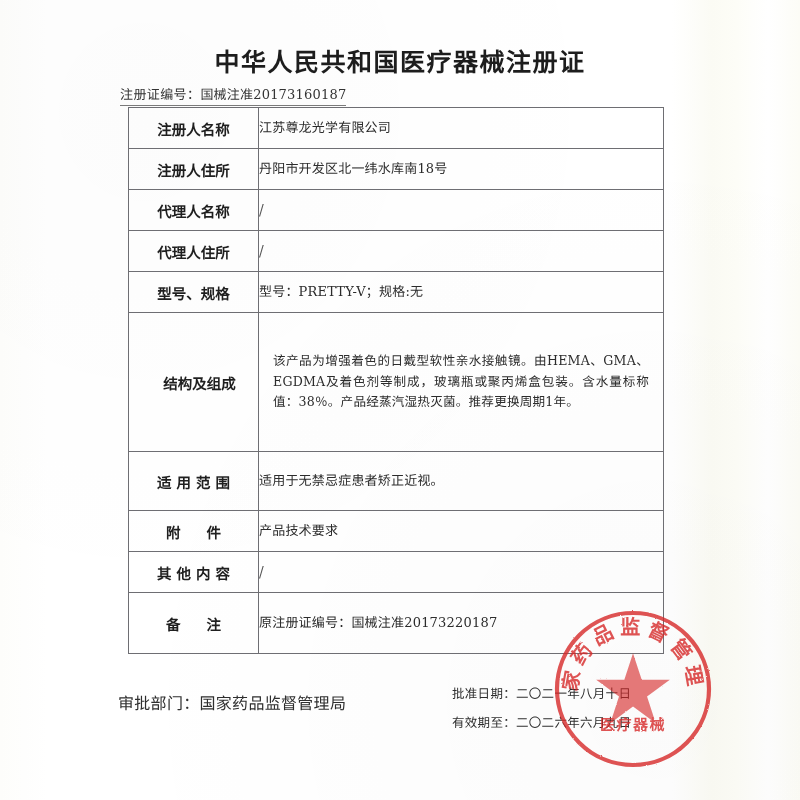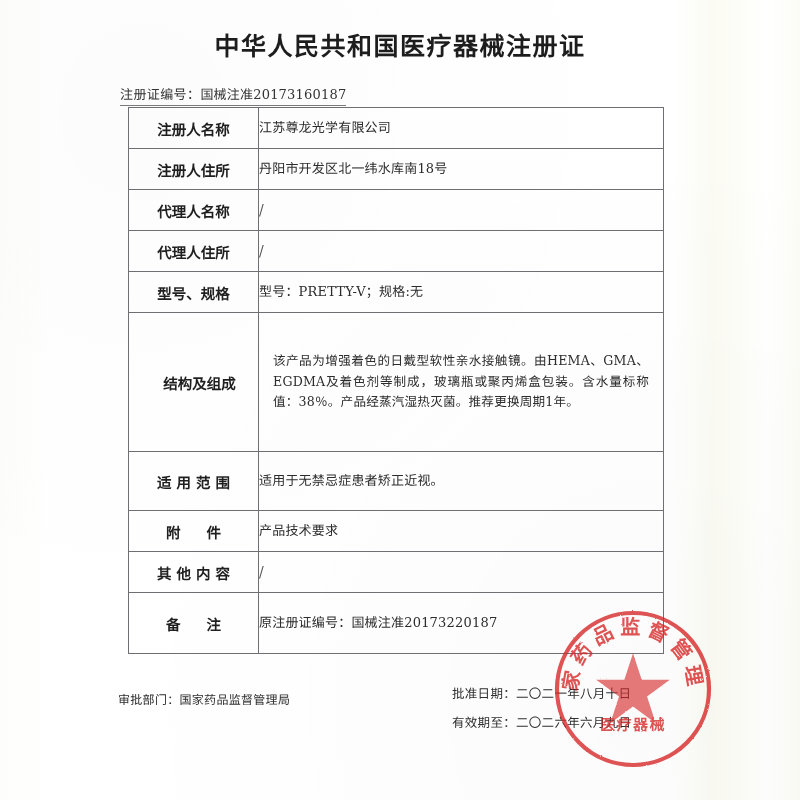--- a/index.html
+++ b/index.html
@@ -42,21 +42,21 @@
   }
 
   .content {
     position: absolute;
     inset: 0;
   }
 
   
   .doc-title {
     position: absolute;
-    top: 26px;
+    top: 42px;
     left: 0;
     width: 800px;
     text-align: center;
     font-family: "DejaVu Serif", "Liberation Serif", serif;
     font-size: 25px;
     font-weight: 700;
     letter-spacing: 1.5px;
     color: #1d1d1d;
   }
 
@@ -129,21 +129,21 @@
   tr.r-struct  td { height: 118px; padding-left: 12px; }
   tr.r-scope   td { height: 58px; }
   tr.r-note    td { height: 60px; }
 
   
   .footer-left {
     position: absolute;
     top: 690px;
     left: 118px;
     font-family: "DejaVu Serif", "Liberation Serif", serif;
-    font-size: 12px;
+    font-size: 16px;
     color: #2e2e2e;
     letter-spacing: 0.3px;
     white-space: nowrap;
   }
   .footer-right {
     position: absolute;
     top: 683px;
     left: 452px;
     font-family: "DejaVu Serif", "Liberation Serif", serif;
     font-size: 12.5px;

